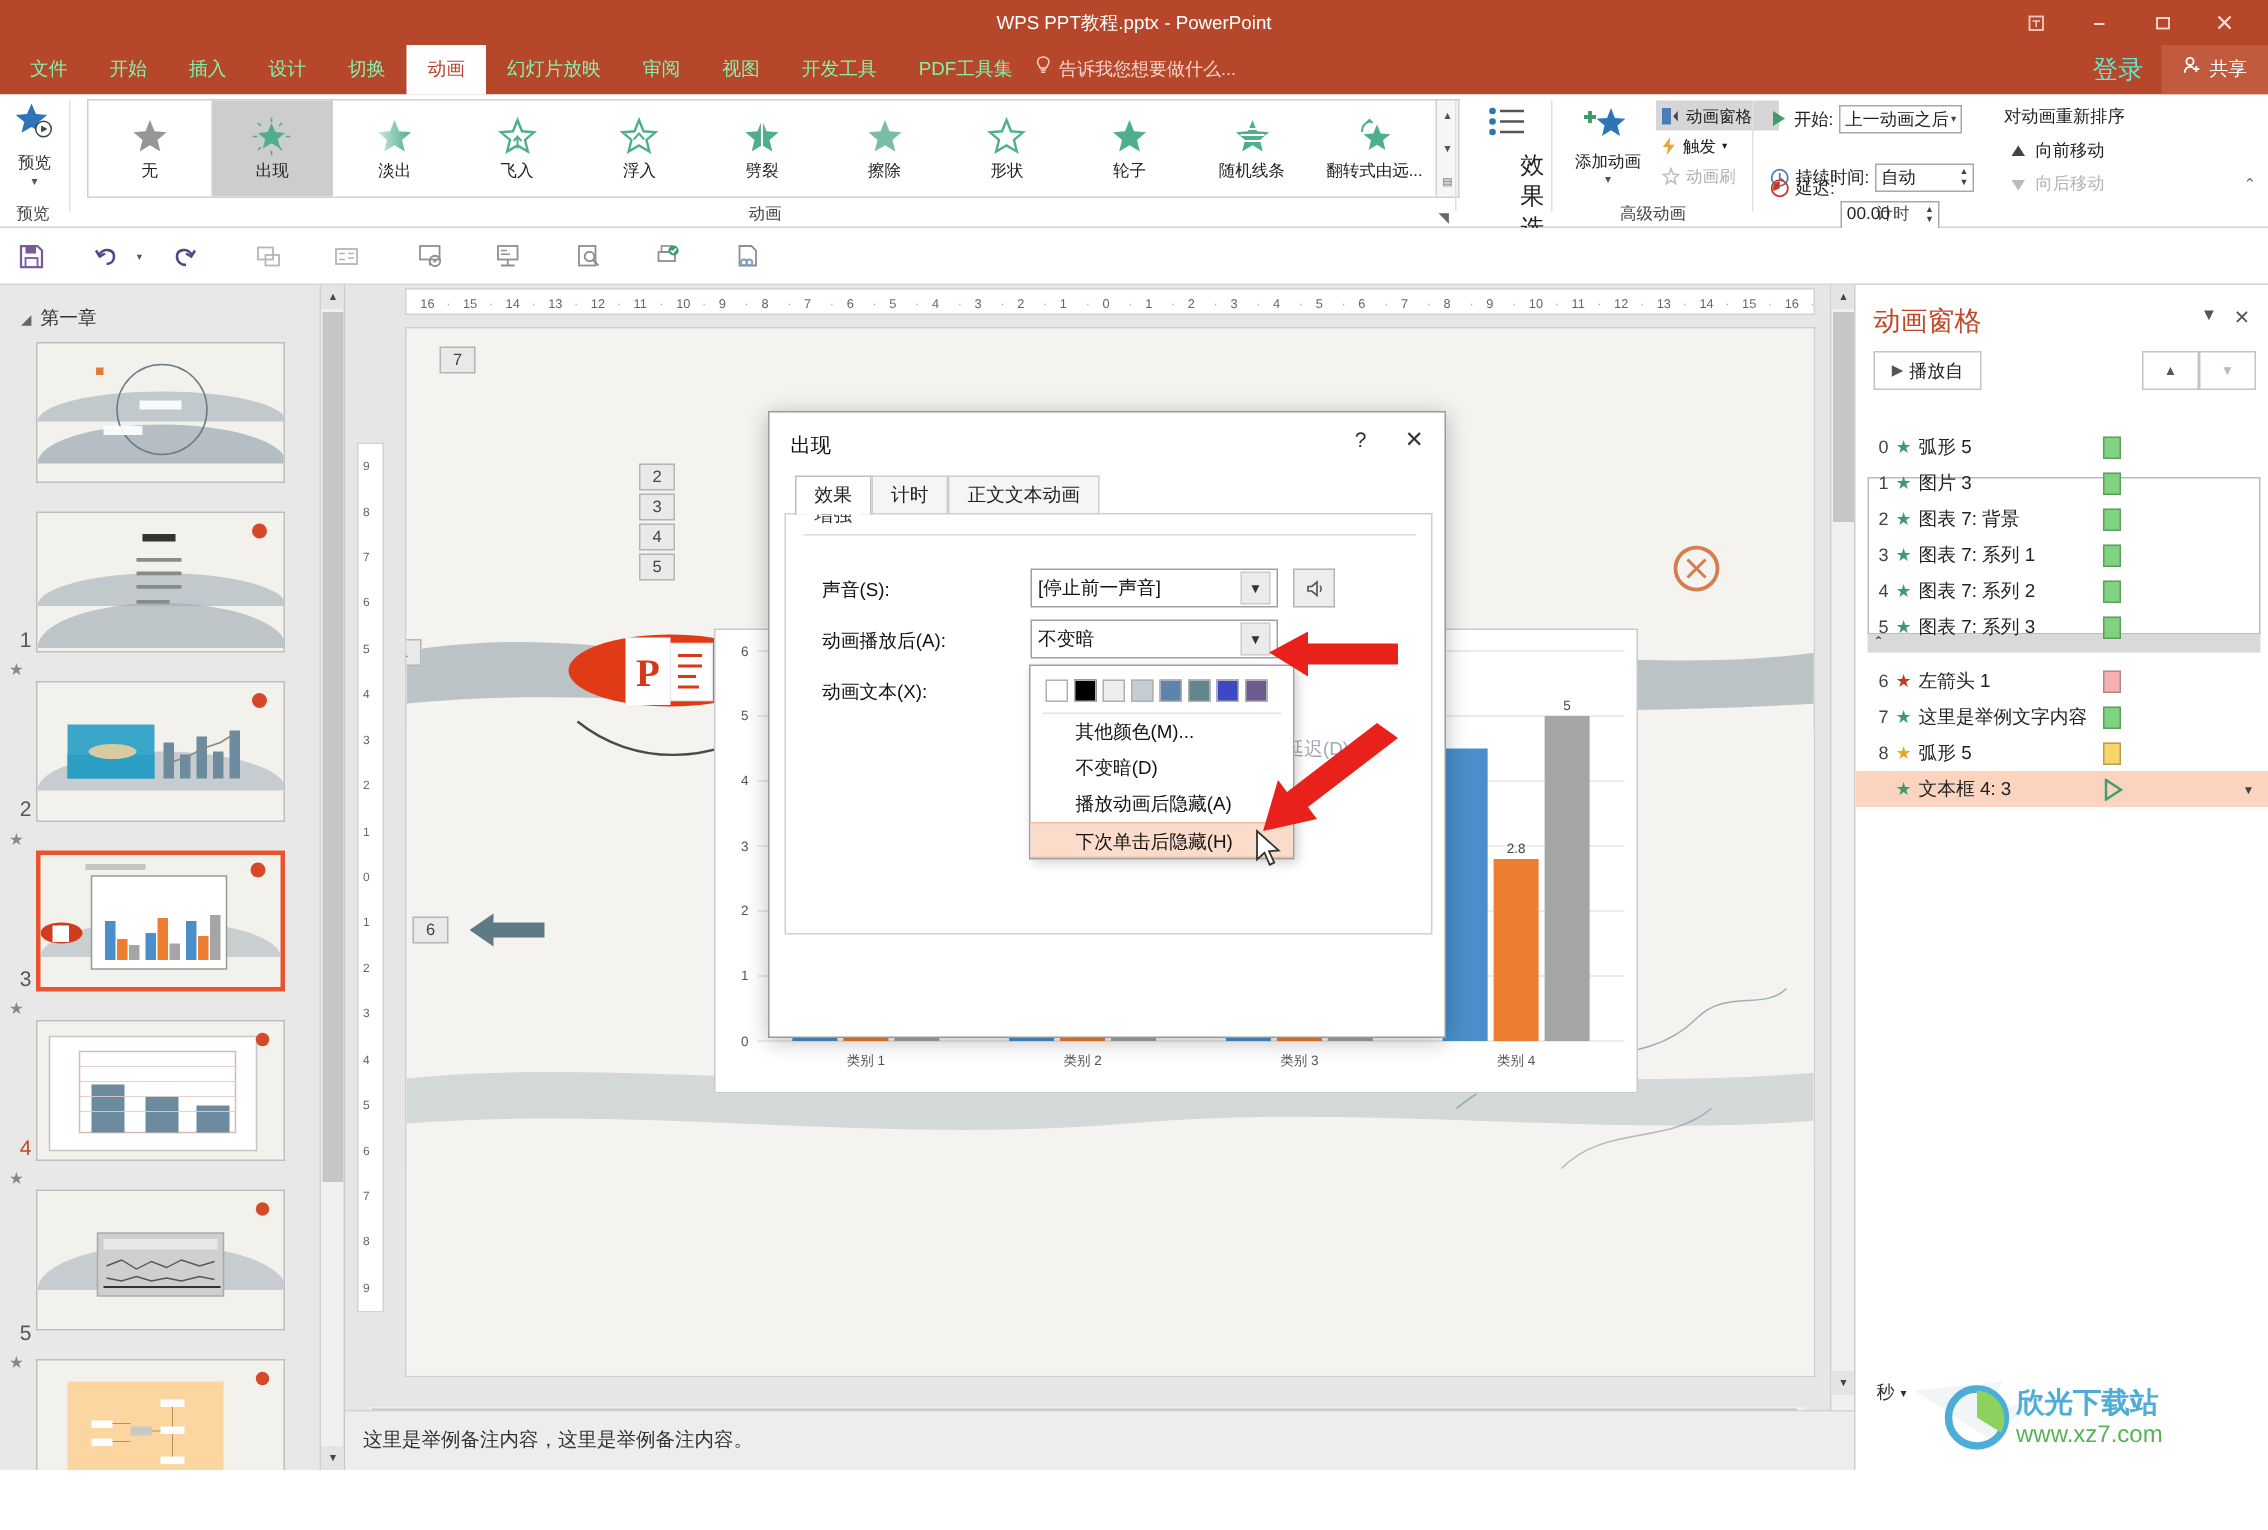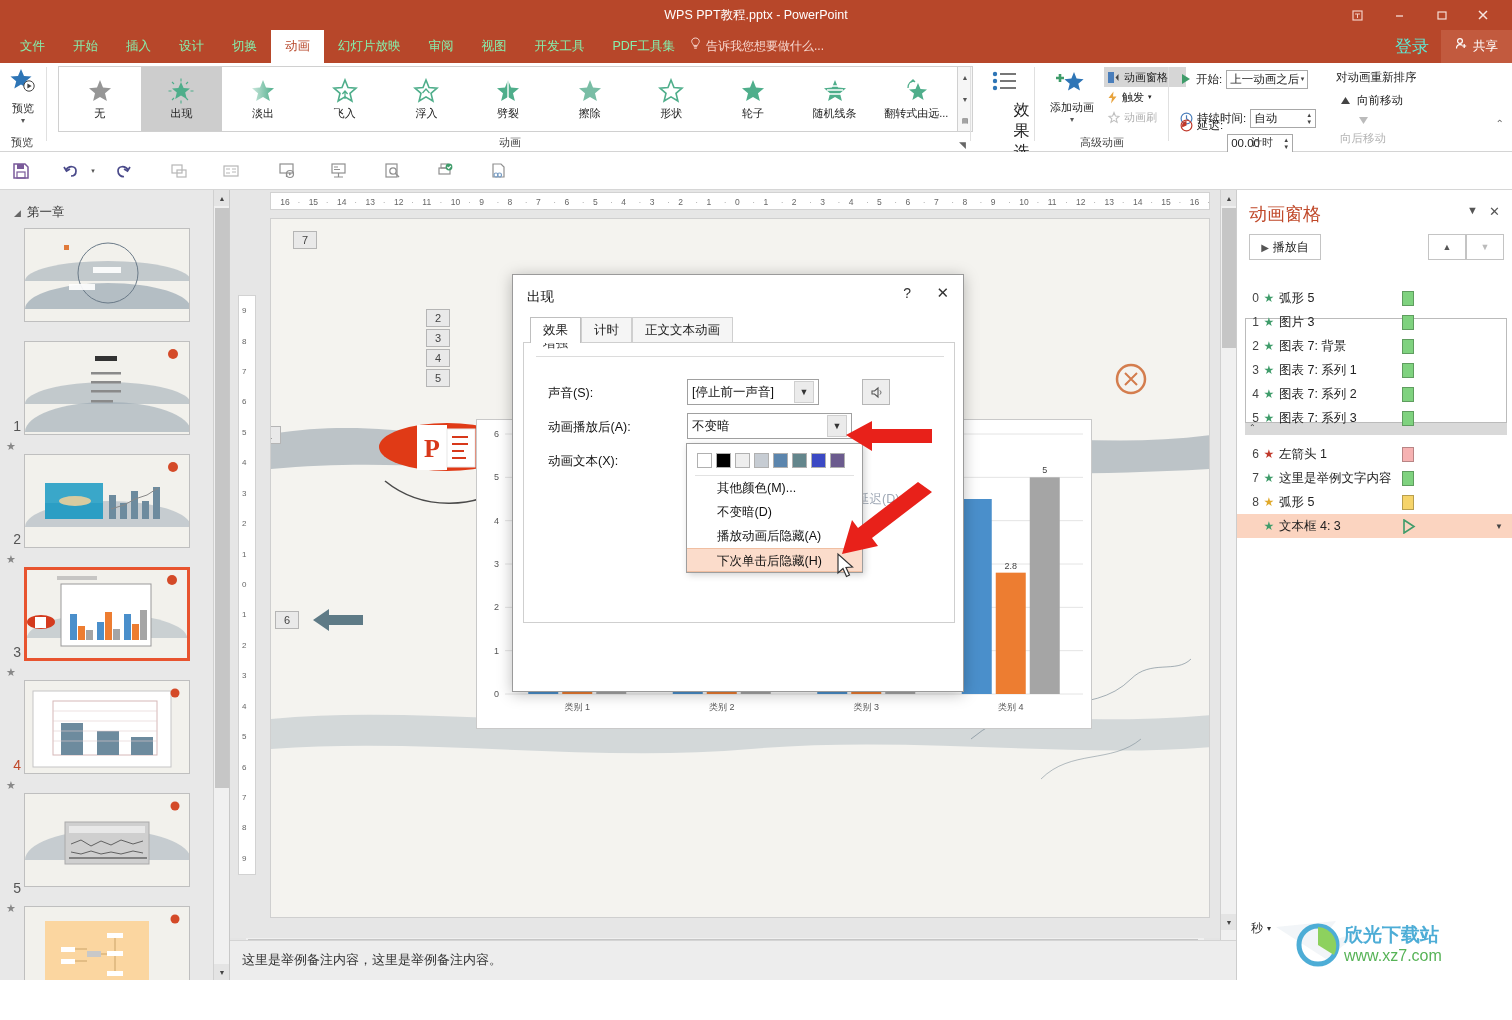--- a/index.html
+++ b/index.html
@@ -512,21 +512,21 @@
   </div>
 
   <div class="rgroup g-ro">
     <div class="ro-title">对动画重新排序</div>
     <div class="ro-row" style="top:30px;">
       <svg width="11" height="10" viewBox="0 0 11 10">
           <path d="M5.5 1 L10 8 H1 Z" fill="#444"></path>
         </svg>
       <span>向前移动</span>
     </div>
-    <div class="ro-row dim" style="top:52px;flex-direction:column;">
+    <div class="ro-row dim" style="top:52px;">
       <svg width="11" height="10" viewBox="0 0 11 10">
           <path d="M5.5 9 L10 2 H1 Z" fill="#bbb"></path>
         </svg>
       <span>向后移动</span>
     </div>
   </div>
   <div class="ribbon-collapse">⌃</div>
 </div>
 
 <div class="qat">
@@ -1026,21 +1026,21 @@
     <div class="dtab on">效果</div>
     <div class="dtab">计时</div>
     <div class="dtab">正文文本动画</div>
   </div>
 
   <div class="dlg-body">
     <div class="fld-grp-lbl">增强</div>
     <div class="grp-line"></div>
 
     <div class="flabel" style="left:24px;top:42px;">声音(S):</div>
-    <div class="fcombo" style="left:163px;top:36px;width:132px;">
+    <div class="fcombo" style="left:163px;top:36px;width:165px;">
       <span>[停止前一声音]</span>
       <span class="arr">▼</span>
     </div>
     <div class="soundbtn" style="left:338px;top:36px;">
       <svg width="15" height="15" viewBox="0 0 15 15">
           <path d="M3 6 h2.5 L9 3 v9 L5.5 9 H3 Z" fill="none" stroke="#555" stroke-width="1.1"></path>
           <path d="M11 5.5 C12.2 7 12.2 8 11 9.5" stroke="#555" stroke-width="1" fill="none"></path>
         </svg>
     </div>
 

